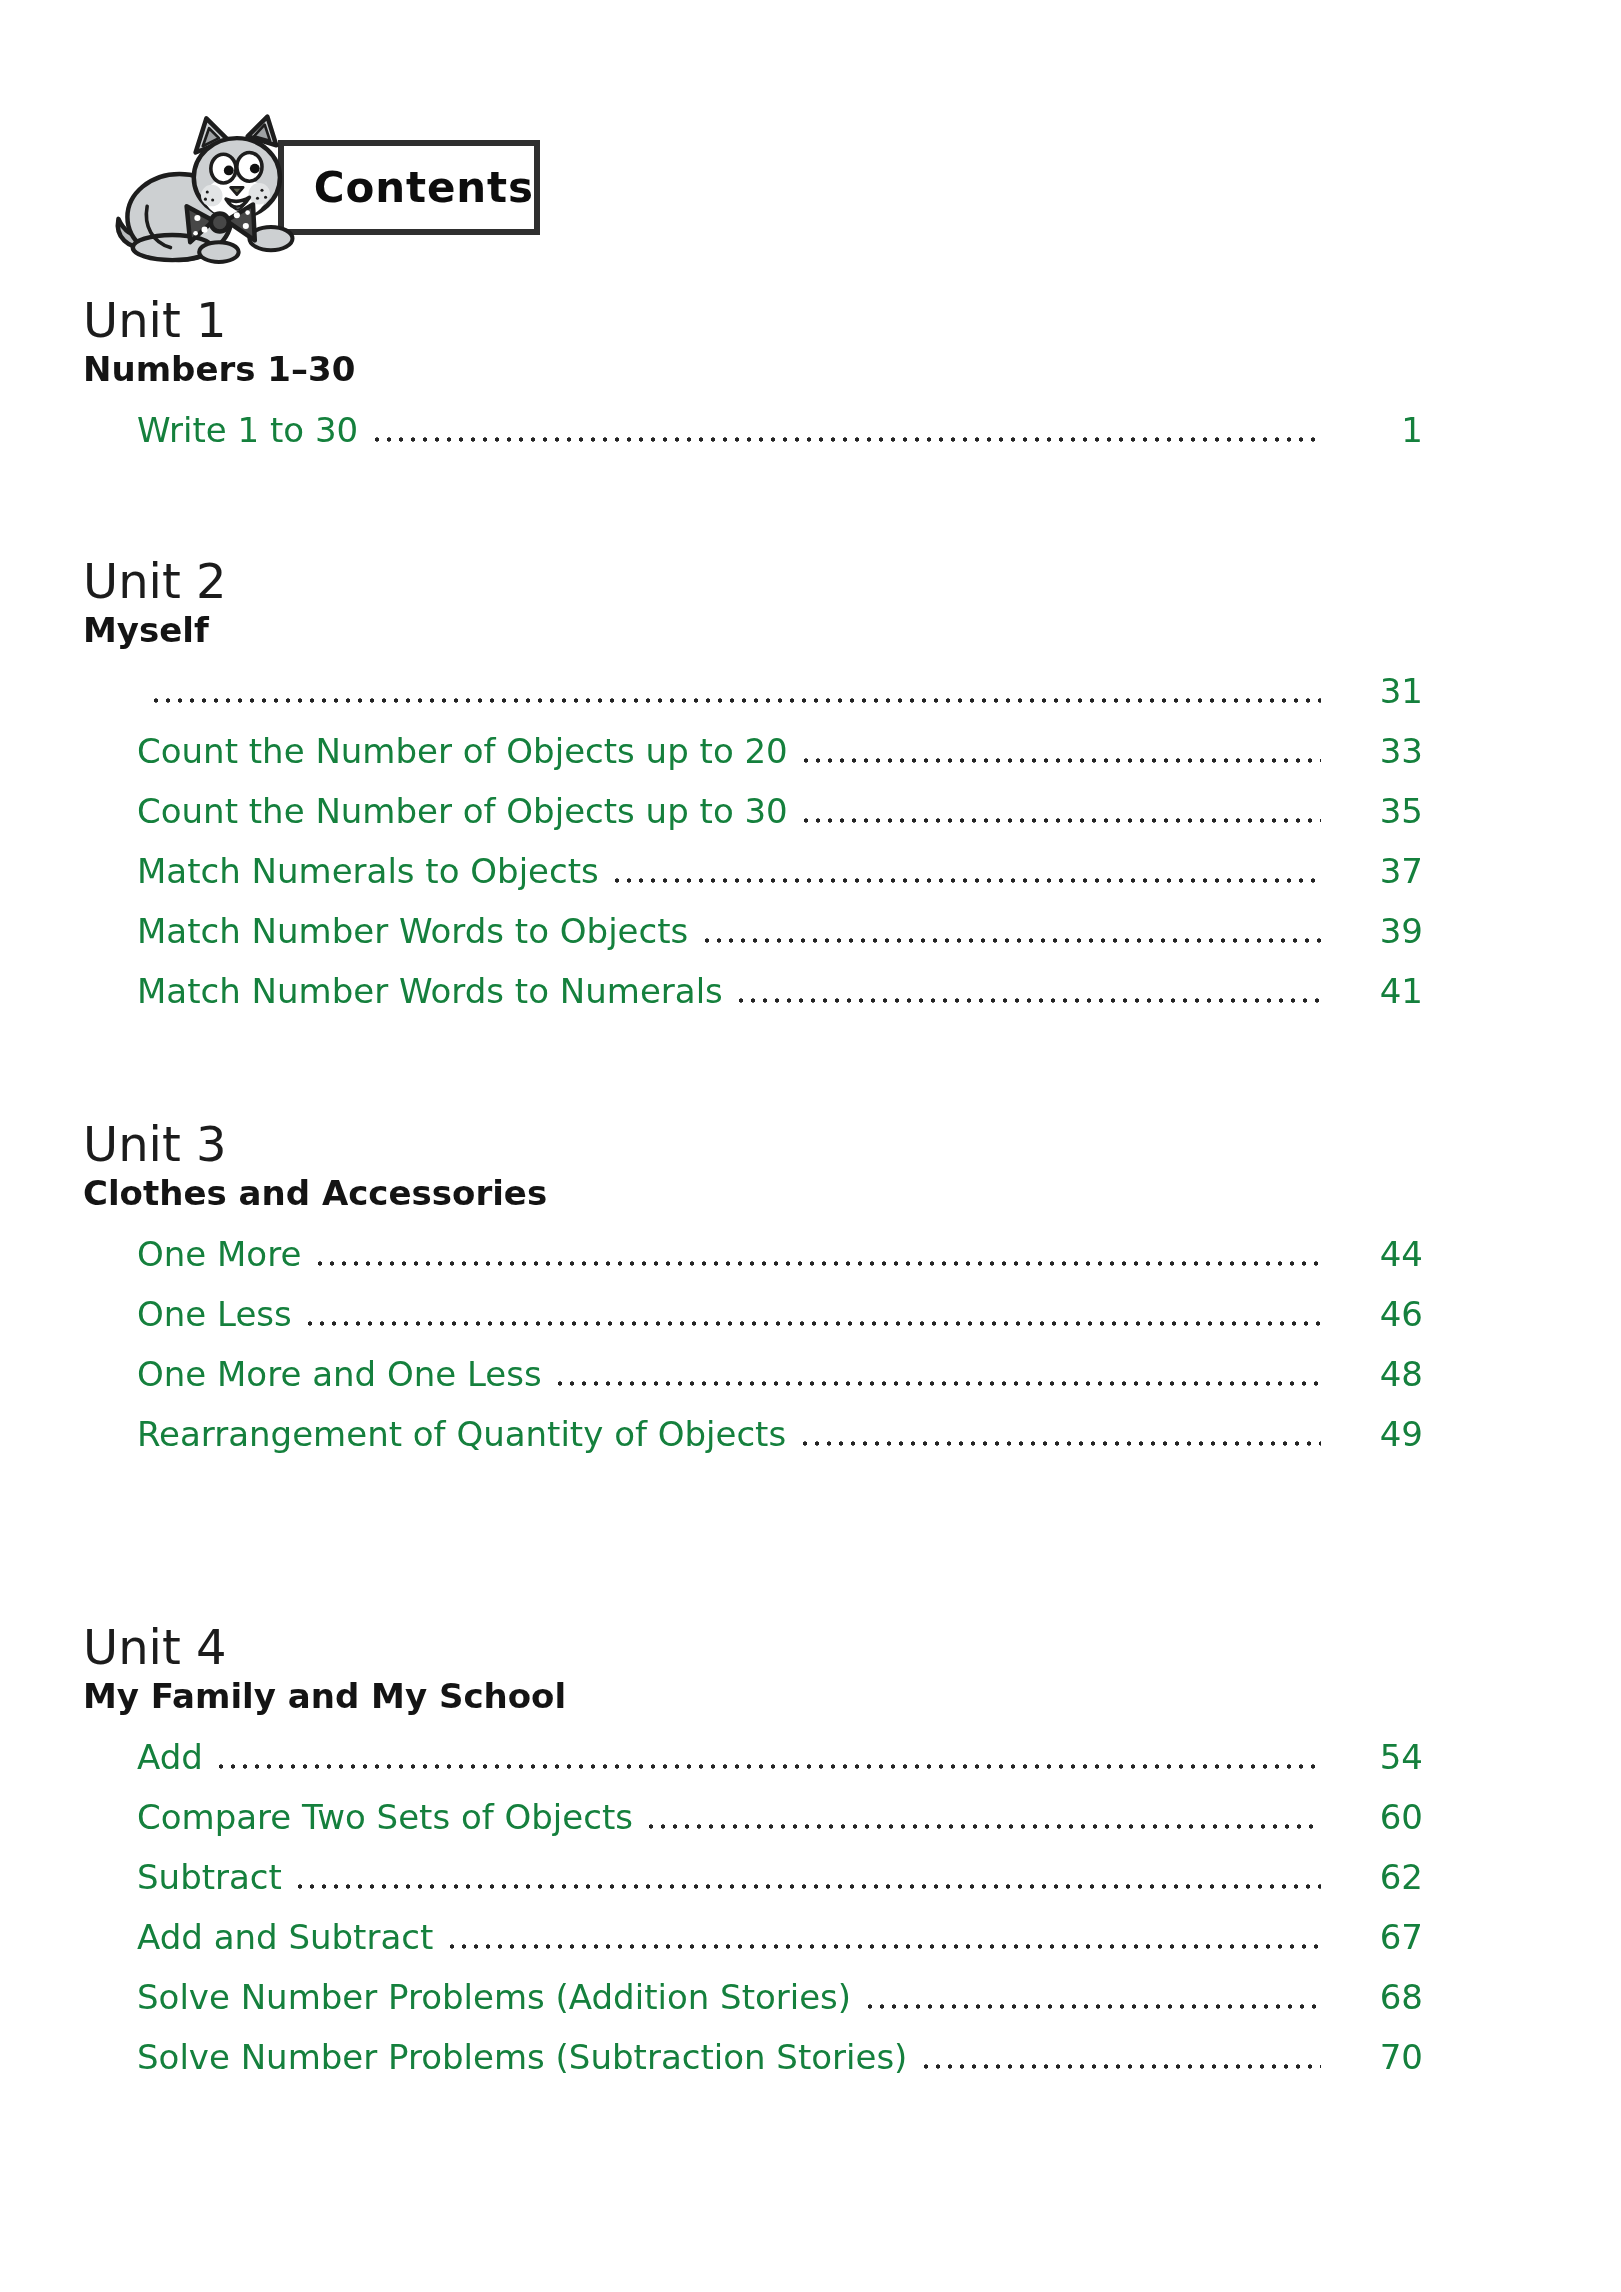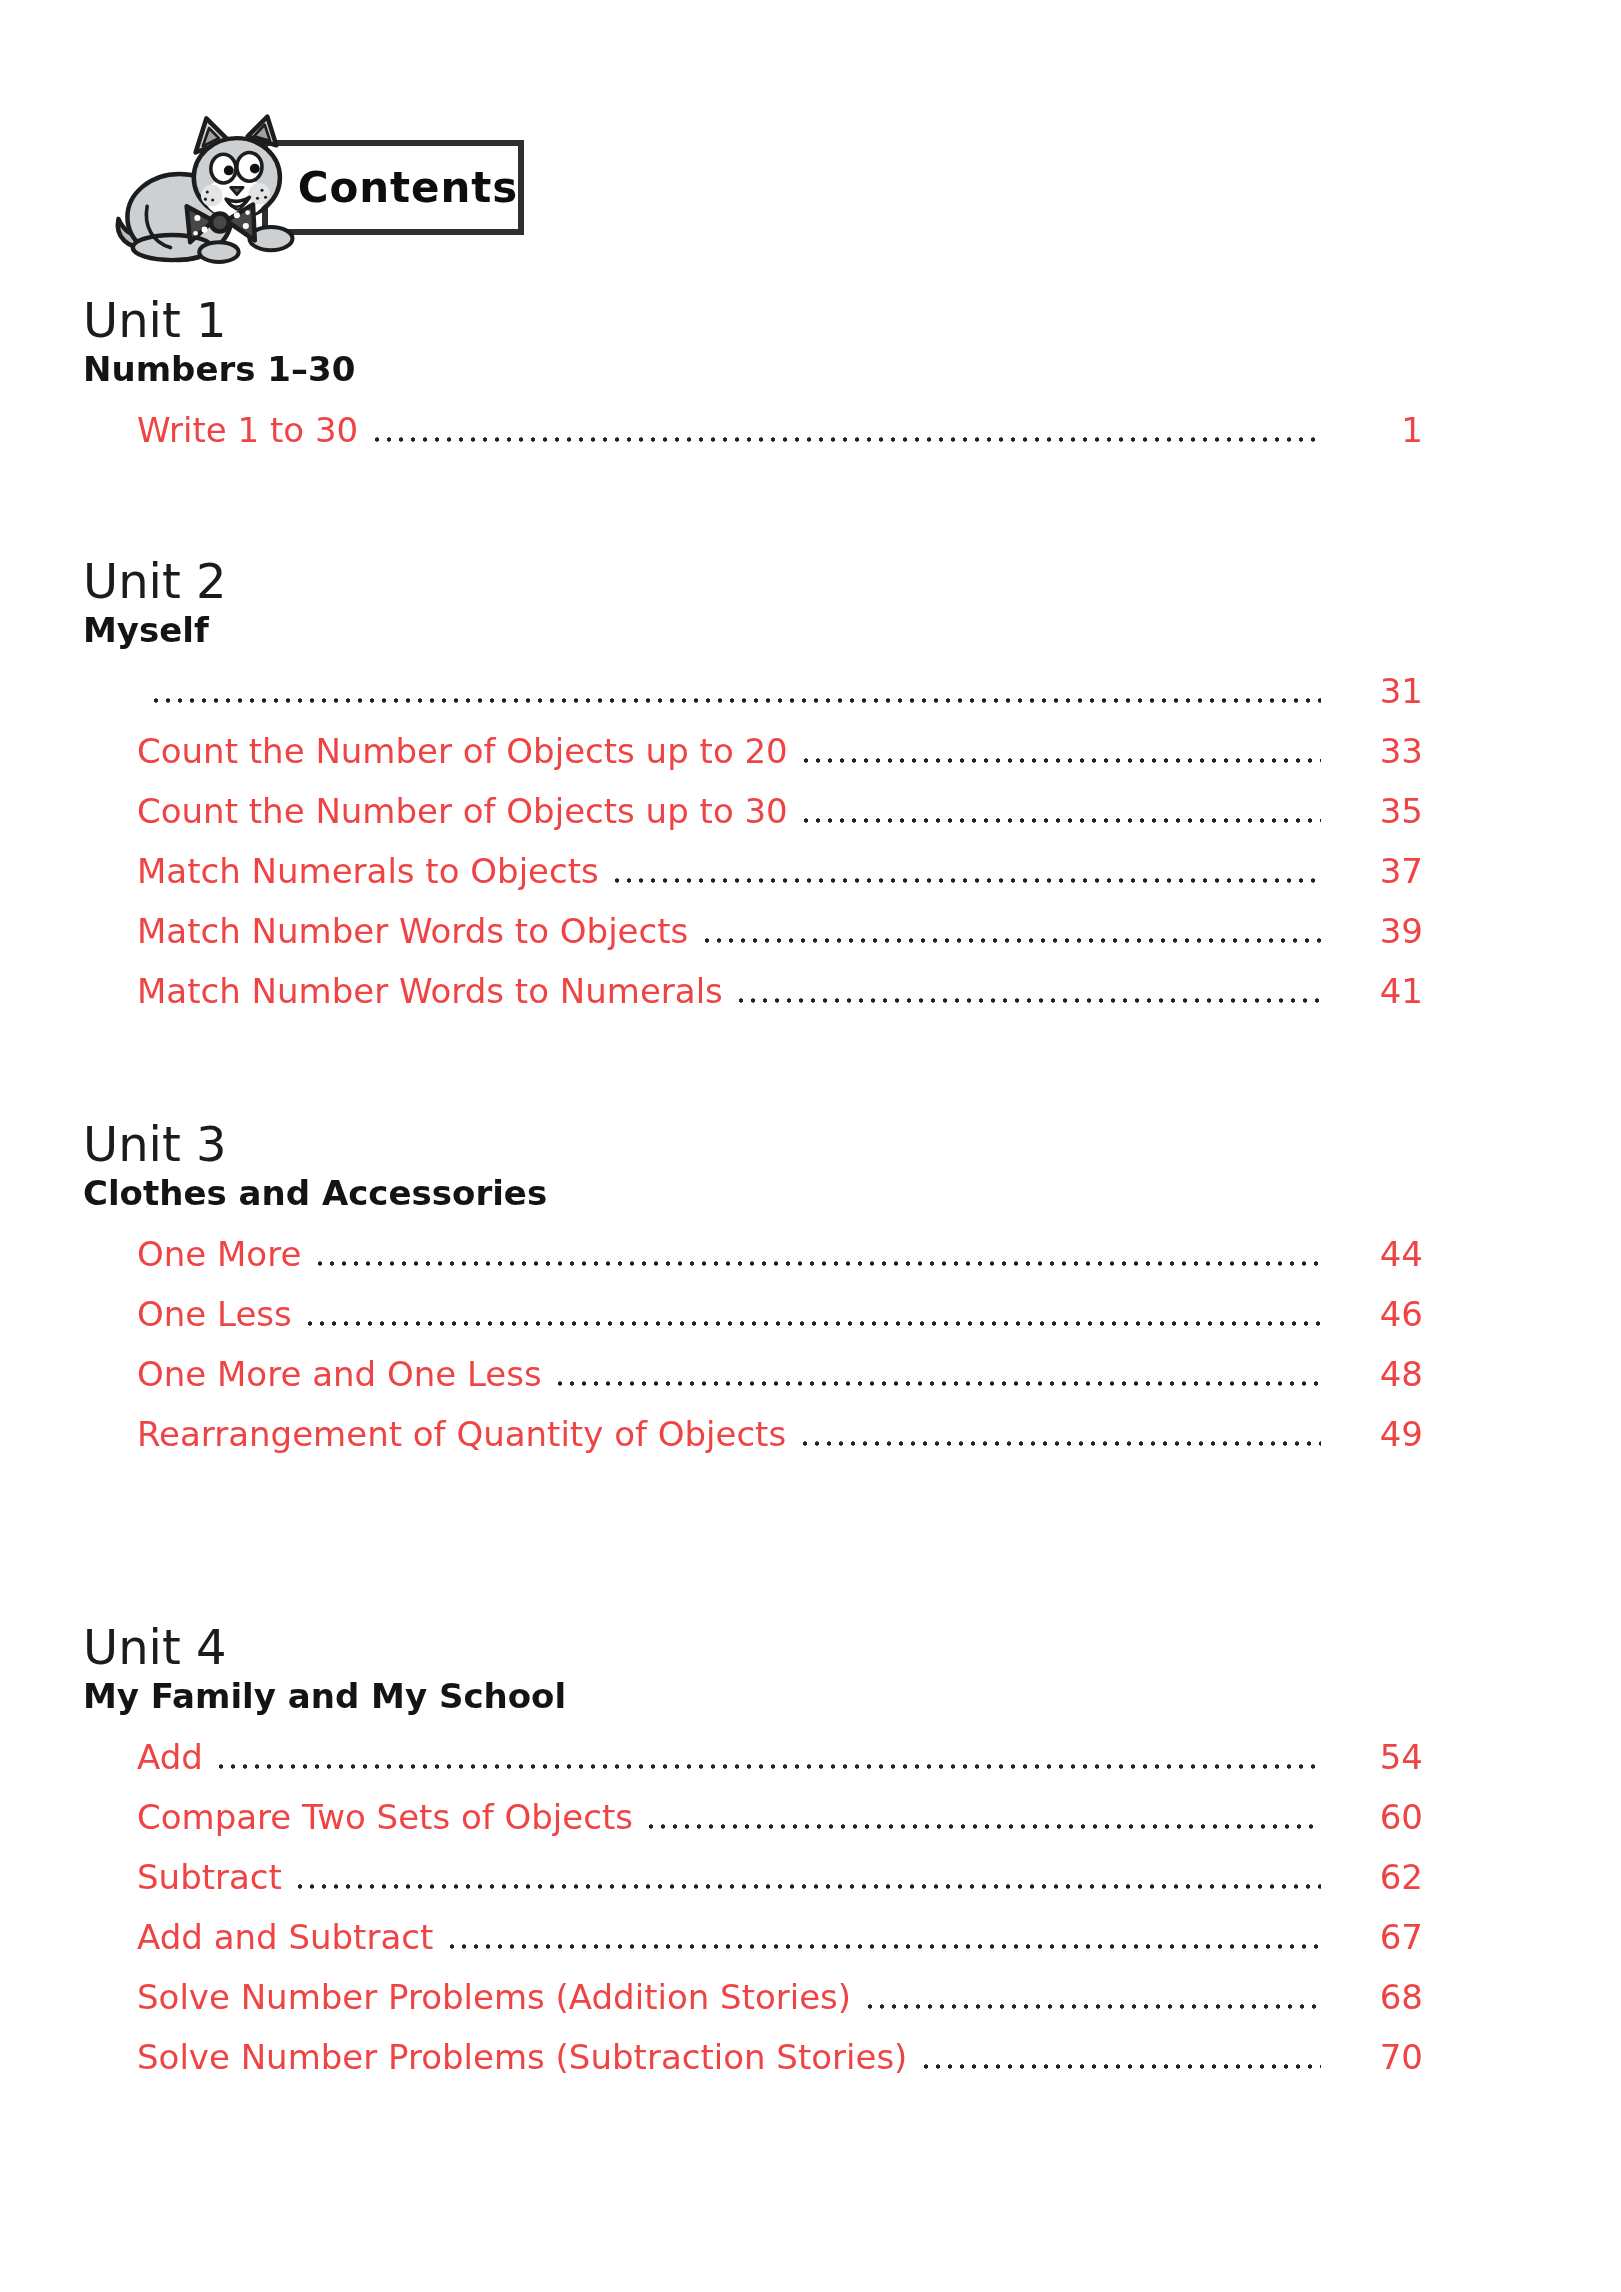--- a/index.html
+++ b/index.html
@@ -9,42 +9,42 @@
     height: 2293px;
     background: #ffffff;
     font-family: "DejaVu Sans", "Liberation Sans", sans-serif;
     color: #1f1f1f;
     overflow: hidden;
   }
 
   
   .header { position: absolute; left: 115px; top: 113px; width: 466px; height: 166px; }
   .contents-box {
-    position: absolute; left: 147px; top: 27px;
+    position: absolute; left: 163px; top: 27px;
     width: 262px; height: 95px;
     border: 6.3px solid #2f2f2f; box-sizing: border-box;
     background: #ffffff;
-    display: flex; align-items: center; justify-content: center;
+    display: flex; align-items: center; justify-content: flex-end;
   }
   .contents-title {
     font-size: 42px; font-weight: 800; letter-spacing: 0.9px;
     color: #0d0d0d; padding-left: 30px; white-space: nowrap;
   }
   .cat-svg { position: absolute; left: -1.8px; top: 0px; }
 
   
   .unit { position: absolute; left: 83px; width: 1340px; }
   .unit-number { font-size: 48px; font-weight: 400; line-height: 52px; color: #1c1c1c; }
   .unit-title  { font-size: 34px; font-weight: 700; line-height: 39px; margin-top: 4px; color: #141414; }
   .unit-items  { margin-top: 23px; padding-left: 54px; }
 
   .toc-row {
     display: flex; align-items: baseline;
     font-size: 34px; line-height: 36px;
-    margin-bottom: 24px; color: #ef4444;
+    margin-bottom: 24px; color: #15803d;
   }
   .toc-label { white-space: nowrap; }
   .leader {
     flex: 1 1 auto; height: 5.4px;
     margin: 0 32px 0 12.5px;
     background-image: radial-gradient(circle, #232323 2.1px, rgba(0,0,0,0) 2.5px);
     background-size: 12px 5.4px;
     background-repeat: repeat-x;
     background-position: left center;
   }

